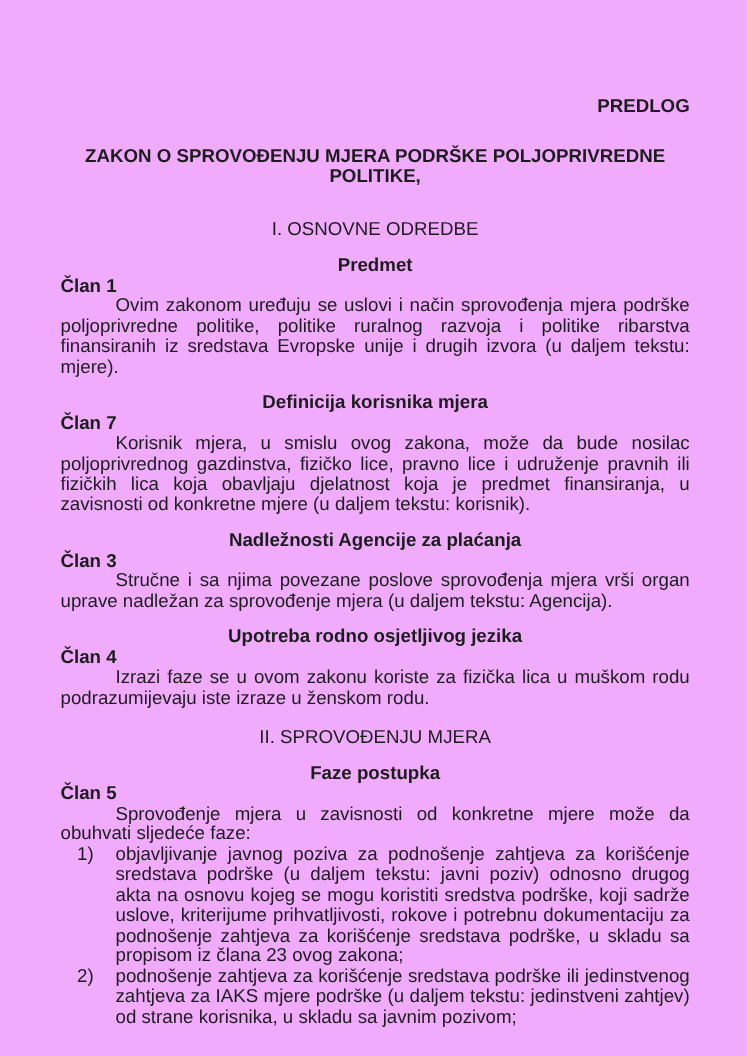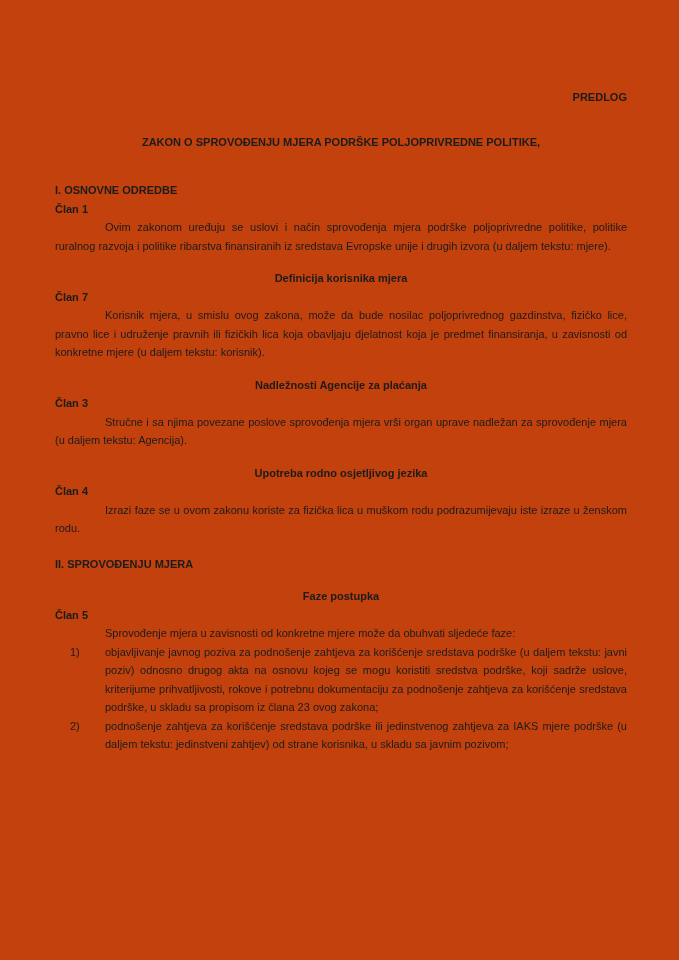--- a/index.html
+++ b/index.html
@@ -4,41 +4,41 @@
 <style>
   html, body {
     margin: 0;
     padding: 0;
     background: #ffffff;
   }
   .page {
     position: relative;
     width: 679px;
     height: 960px;
-    background: #c2410c;
+    background: #f0abfc;
     box-sizing: border-box;
     padding: 88px 52px 0 55px;
     font-family: "Liberation Sans", "DejaVu Sans", sans-serif;
-    font-size: 11px;
+    font-size: 17px;
     line-height: 18.5px;
     color: #1c1c1c;
     overflow: hidden;
   }
   .predlog {
     text-align: right;
     font-weight: bold;
   }
   .doc-title {
     margin-top: 26px;
     text-align: center;
     font-weight: bold;
   }
   .section-heading {
-    font-weight: bold;
-    text-align: left;
+    font-weight: normal;
+    text-align: center;
   }
   .section-1 { margin-top: 30px; }
   .section-2 { margin-top: 17px; }
   .article-heading {
     margin-top: 14px;
     text-align: center;
     font-weight: bold;
   }
   .article-number {
     text-align: left;
@@ -67,20 +67,21 @@
 
   <div class="predlog">PREDLOG</div>
 
   <div class="doc-title">
     <div>ZAKON O SPROVOĐENJU MJERA PODRŠKE POLJOPRIVREDNE POLITIKE,</div>
   </div>
 
   <div class="section-heading section-1">I. OSNOVNE ODREDBE</div>
 
   <div>
+    <div class="article-heading">Predmet</div>
     <div class="article-number">Član 1</div>
     <p class="para">Ovim zakonom uređuju se uslovi i način sprovođenja mjera podrške poljoprivredne politike, politike ruralnog razvoja i politike ribarstva finansiranih iz sredstava Evropske unije i drugih izvora (u daljem tekstu: mjere).</p>
   </div>
 
   <div>
     <div class="article-heading">Definicija korisnika mjera</div>
     <div class="article-number">Član 7</div>
     <p class="para">Korisnik mjera, u smislu ovog zakona, može da bude nosilac poljoprivrednog gazdinstva, fizičko lice, pravno lice i udruženje pravnih ili fizičkih lica koja obavljaju djelatnost koja je predmet finansiranja, u zavisnosti od konkretne mjere (u daljem tekstu: korisnik).</p>
   </div>
 

